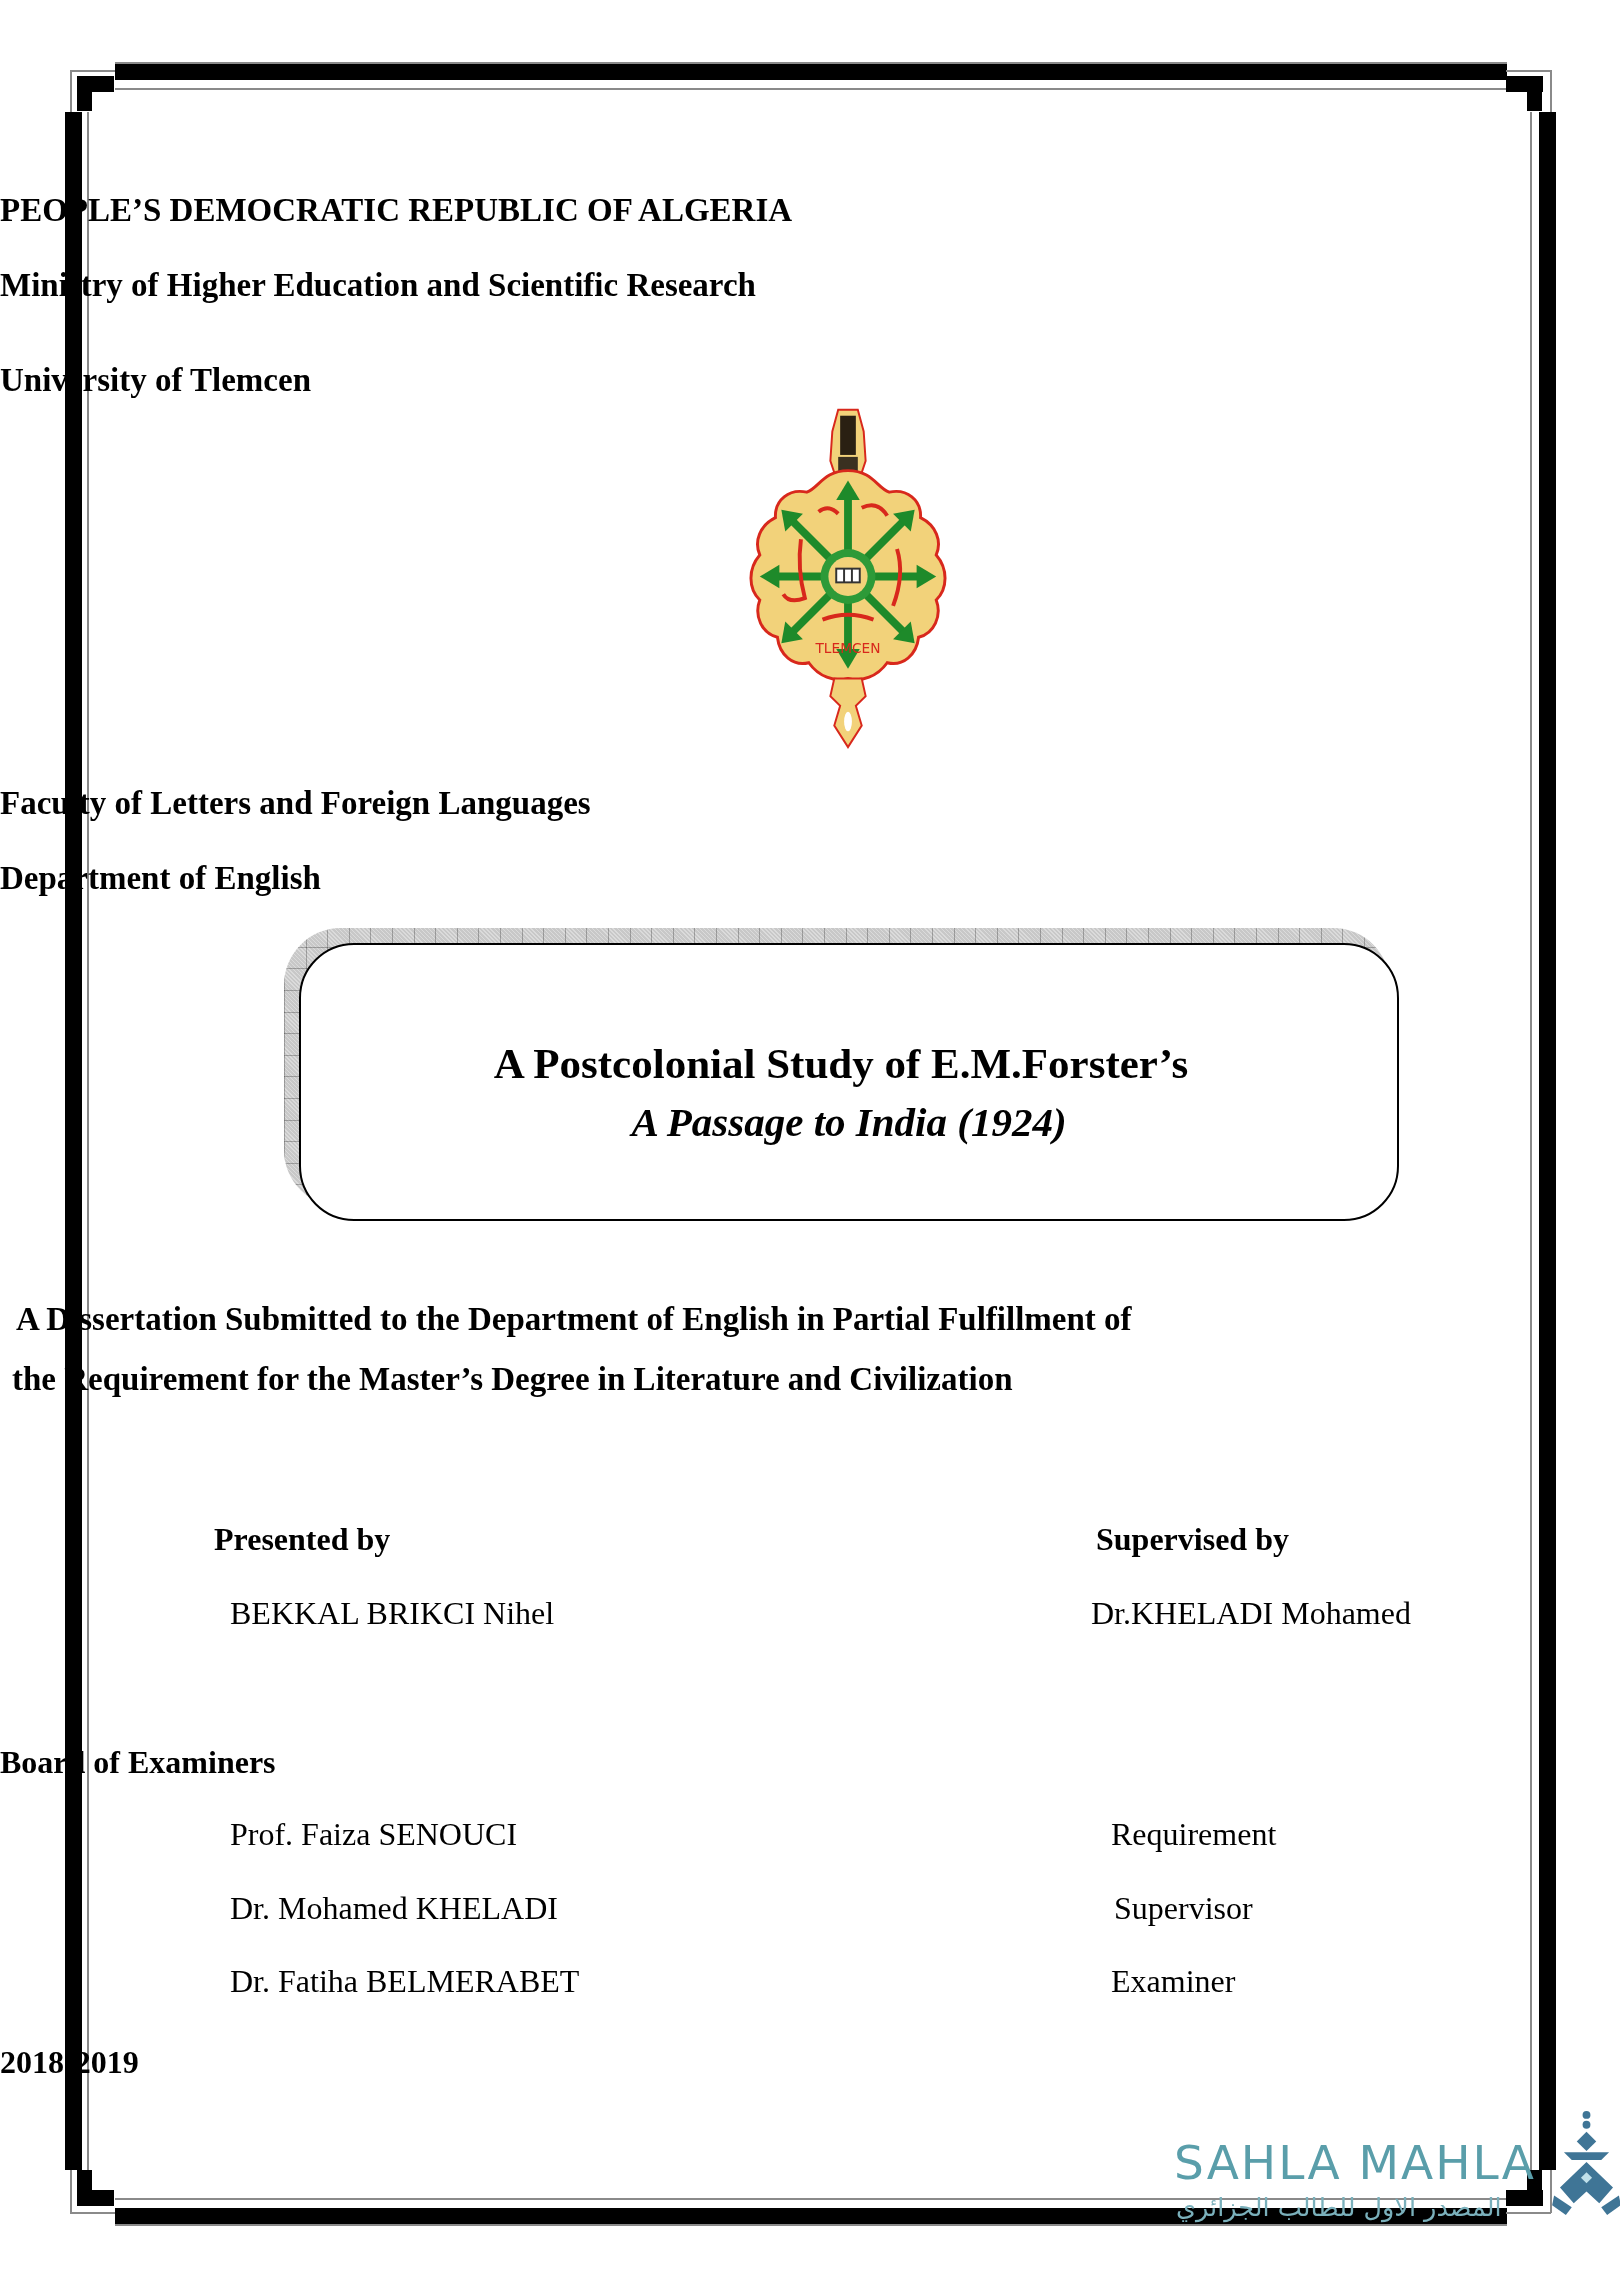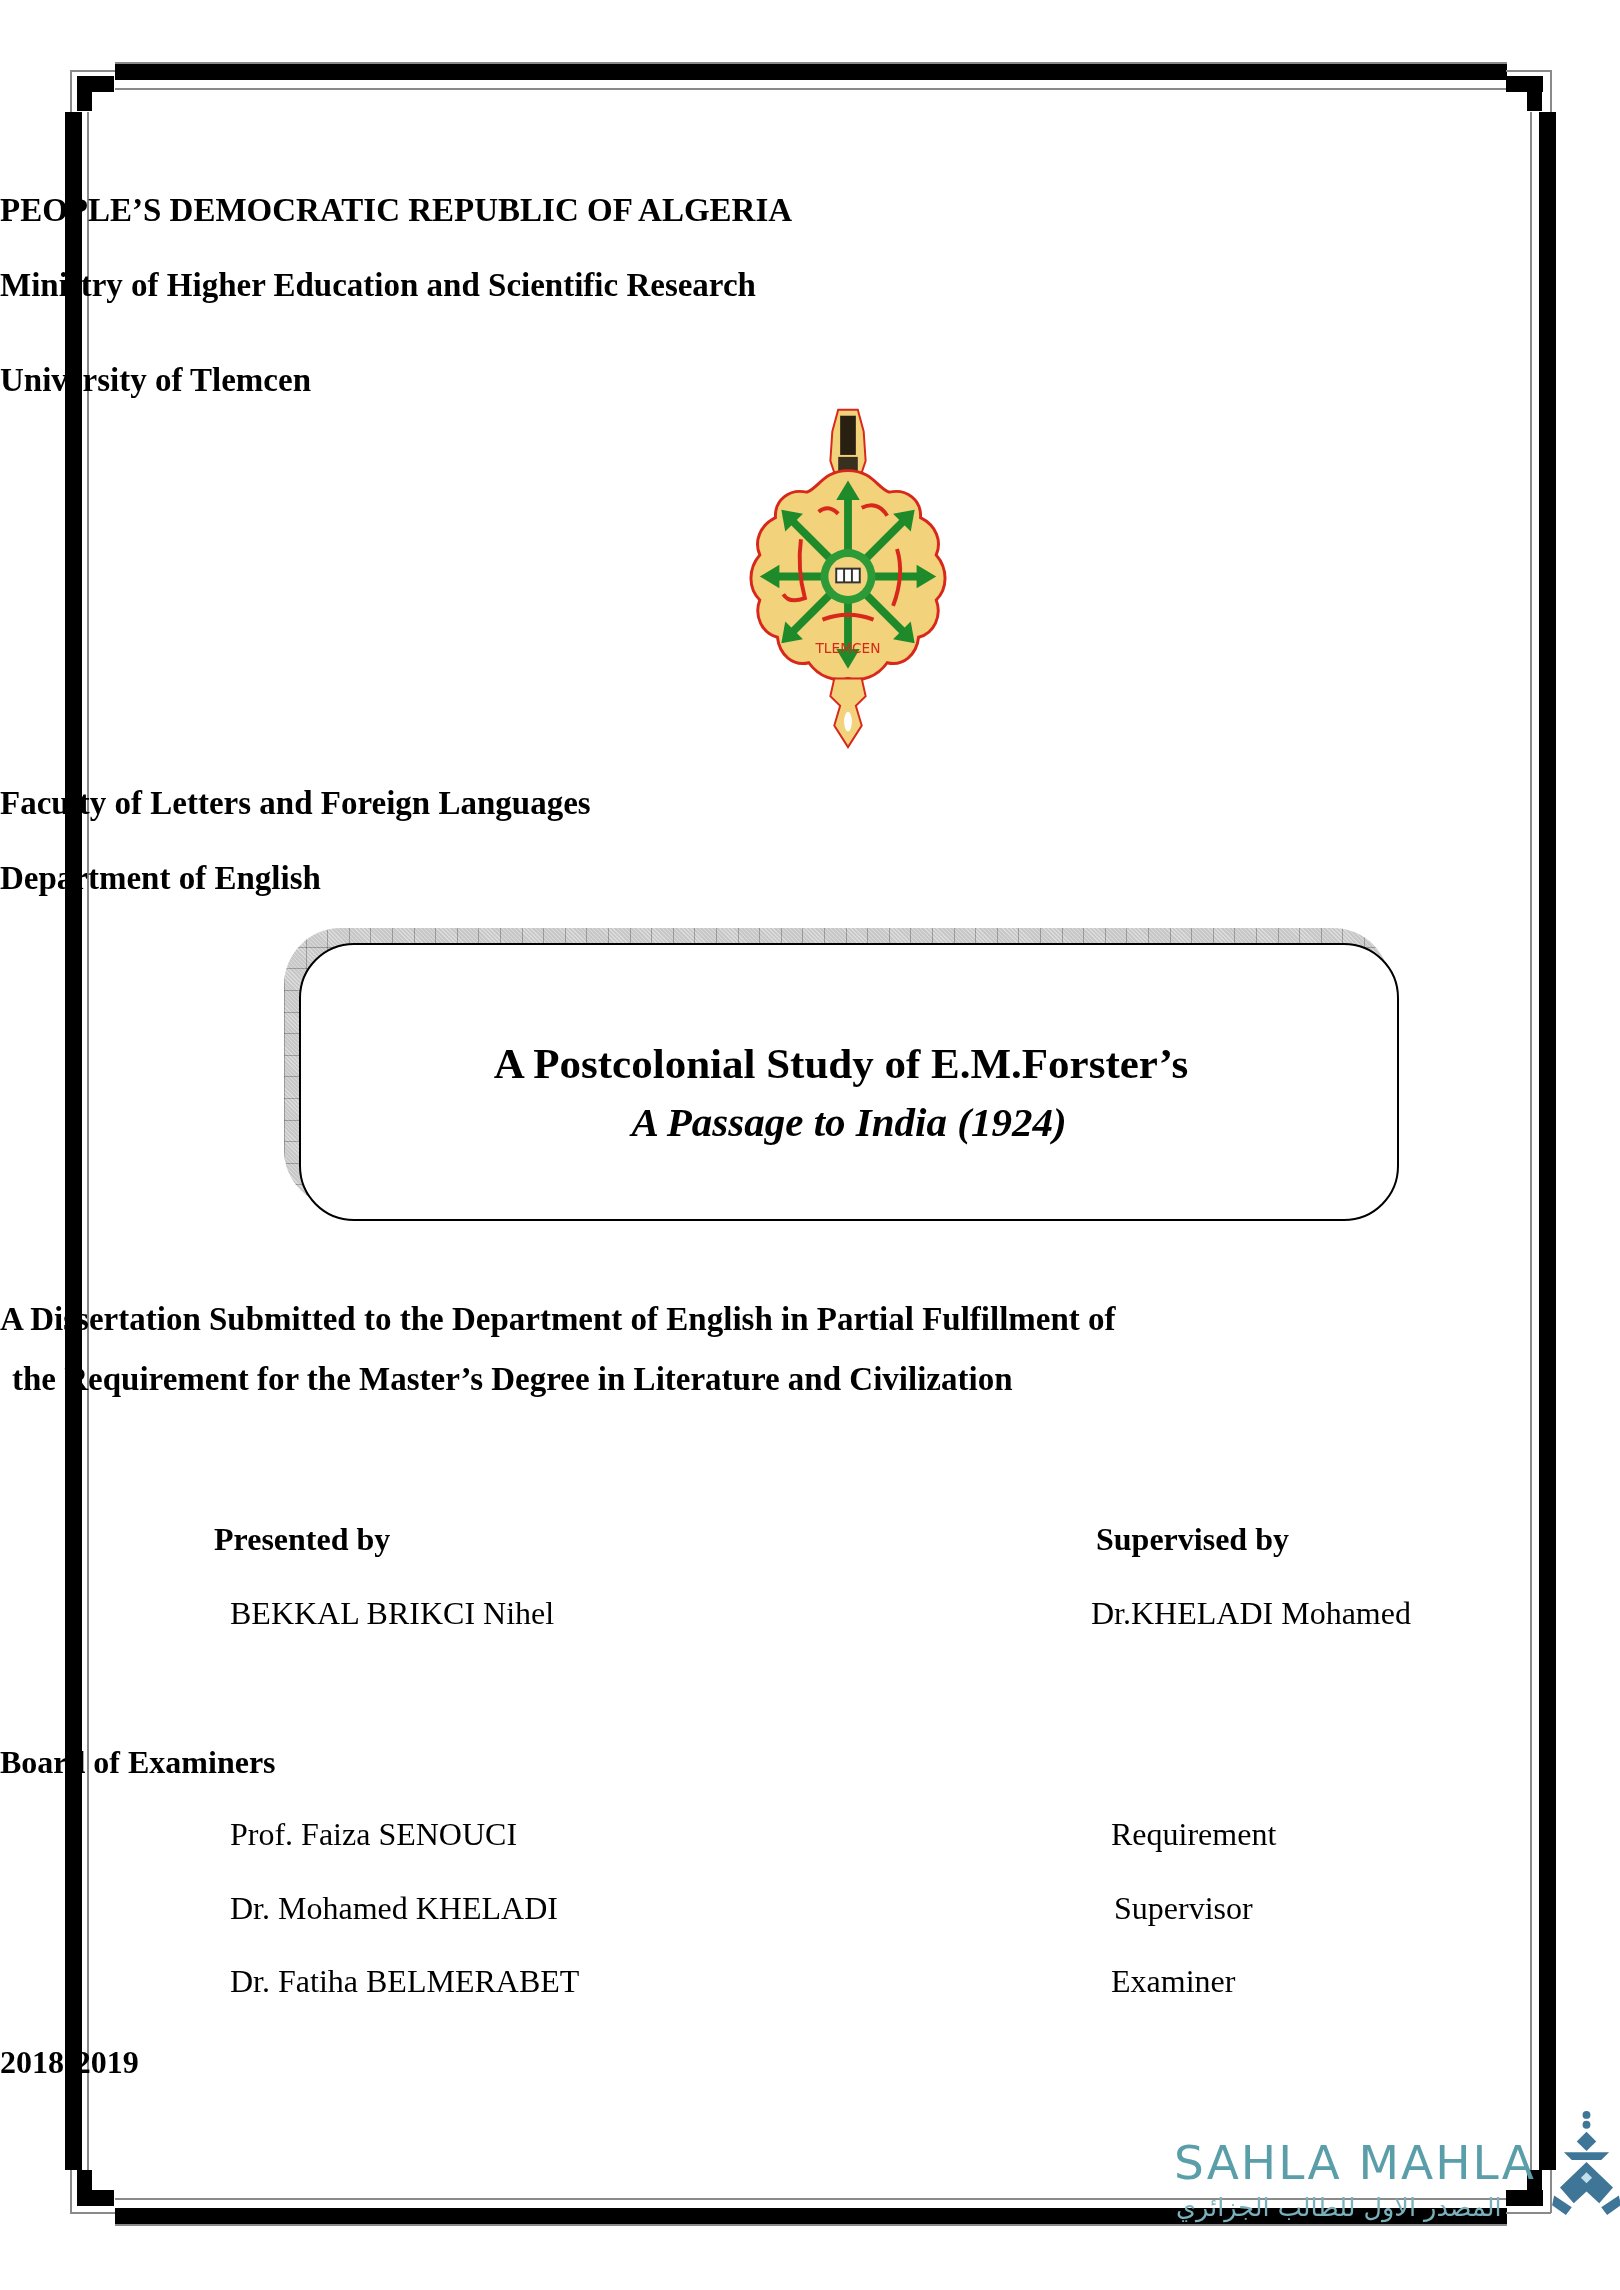--- a/index.html
+++ b/index.html
@@ -130,21 +130,21 @@
 </div>
 
 <div class="center hdr" style="top:785px;">Faculty of Letters and Foreign Languages</div>
 <div class="center hdr" style="top:860px;">Department of English</div>
 
 <div class="shadow-box"></div>
 <div class="title-box"></div>
 <div class="title1">A Postcolonial Study of  E.M.Forster’s</div>
 <div class="title2">A Passage to India (1924)</div>
 
-<div class="center hdr" style="top:1301px;">A Dissertation  Submitted to the Department of English  in Partial Fulfillment of</div>
+<div class="center hdr" style="top:1301px;padding-left:16px;">A Dissertation  Submitted to the Department of English  in Partial Fulfillment of</div>
 <div class="center hdr" style="top:1361px;padding-left:12px;">the Requirement for the Master’s Degree in Literature and Civilization</div>
 
 <div class="abs lblb" style="left:214px;top:1521px;">Presented by</div>
 <div class="abs lbl" style="left:230px;top:1595px;">BEKKAL BRIKCI Nihel</div>
 <div class="abs lblb" style="left:1096px;top:1521px;">Supervised by</div>
 <div class="abs lbl" style="left:1091px;top:1595px;">Dr.KHELADI Mohamed</div>
 
 <div class="center lblb" style="top:1744px;">Board of Examiners</div>
 
 <div class="abs lbl" style="left:230px;top:1816px;">Prof. Faiza SENOUCI</div>

